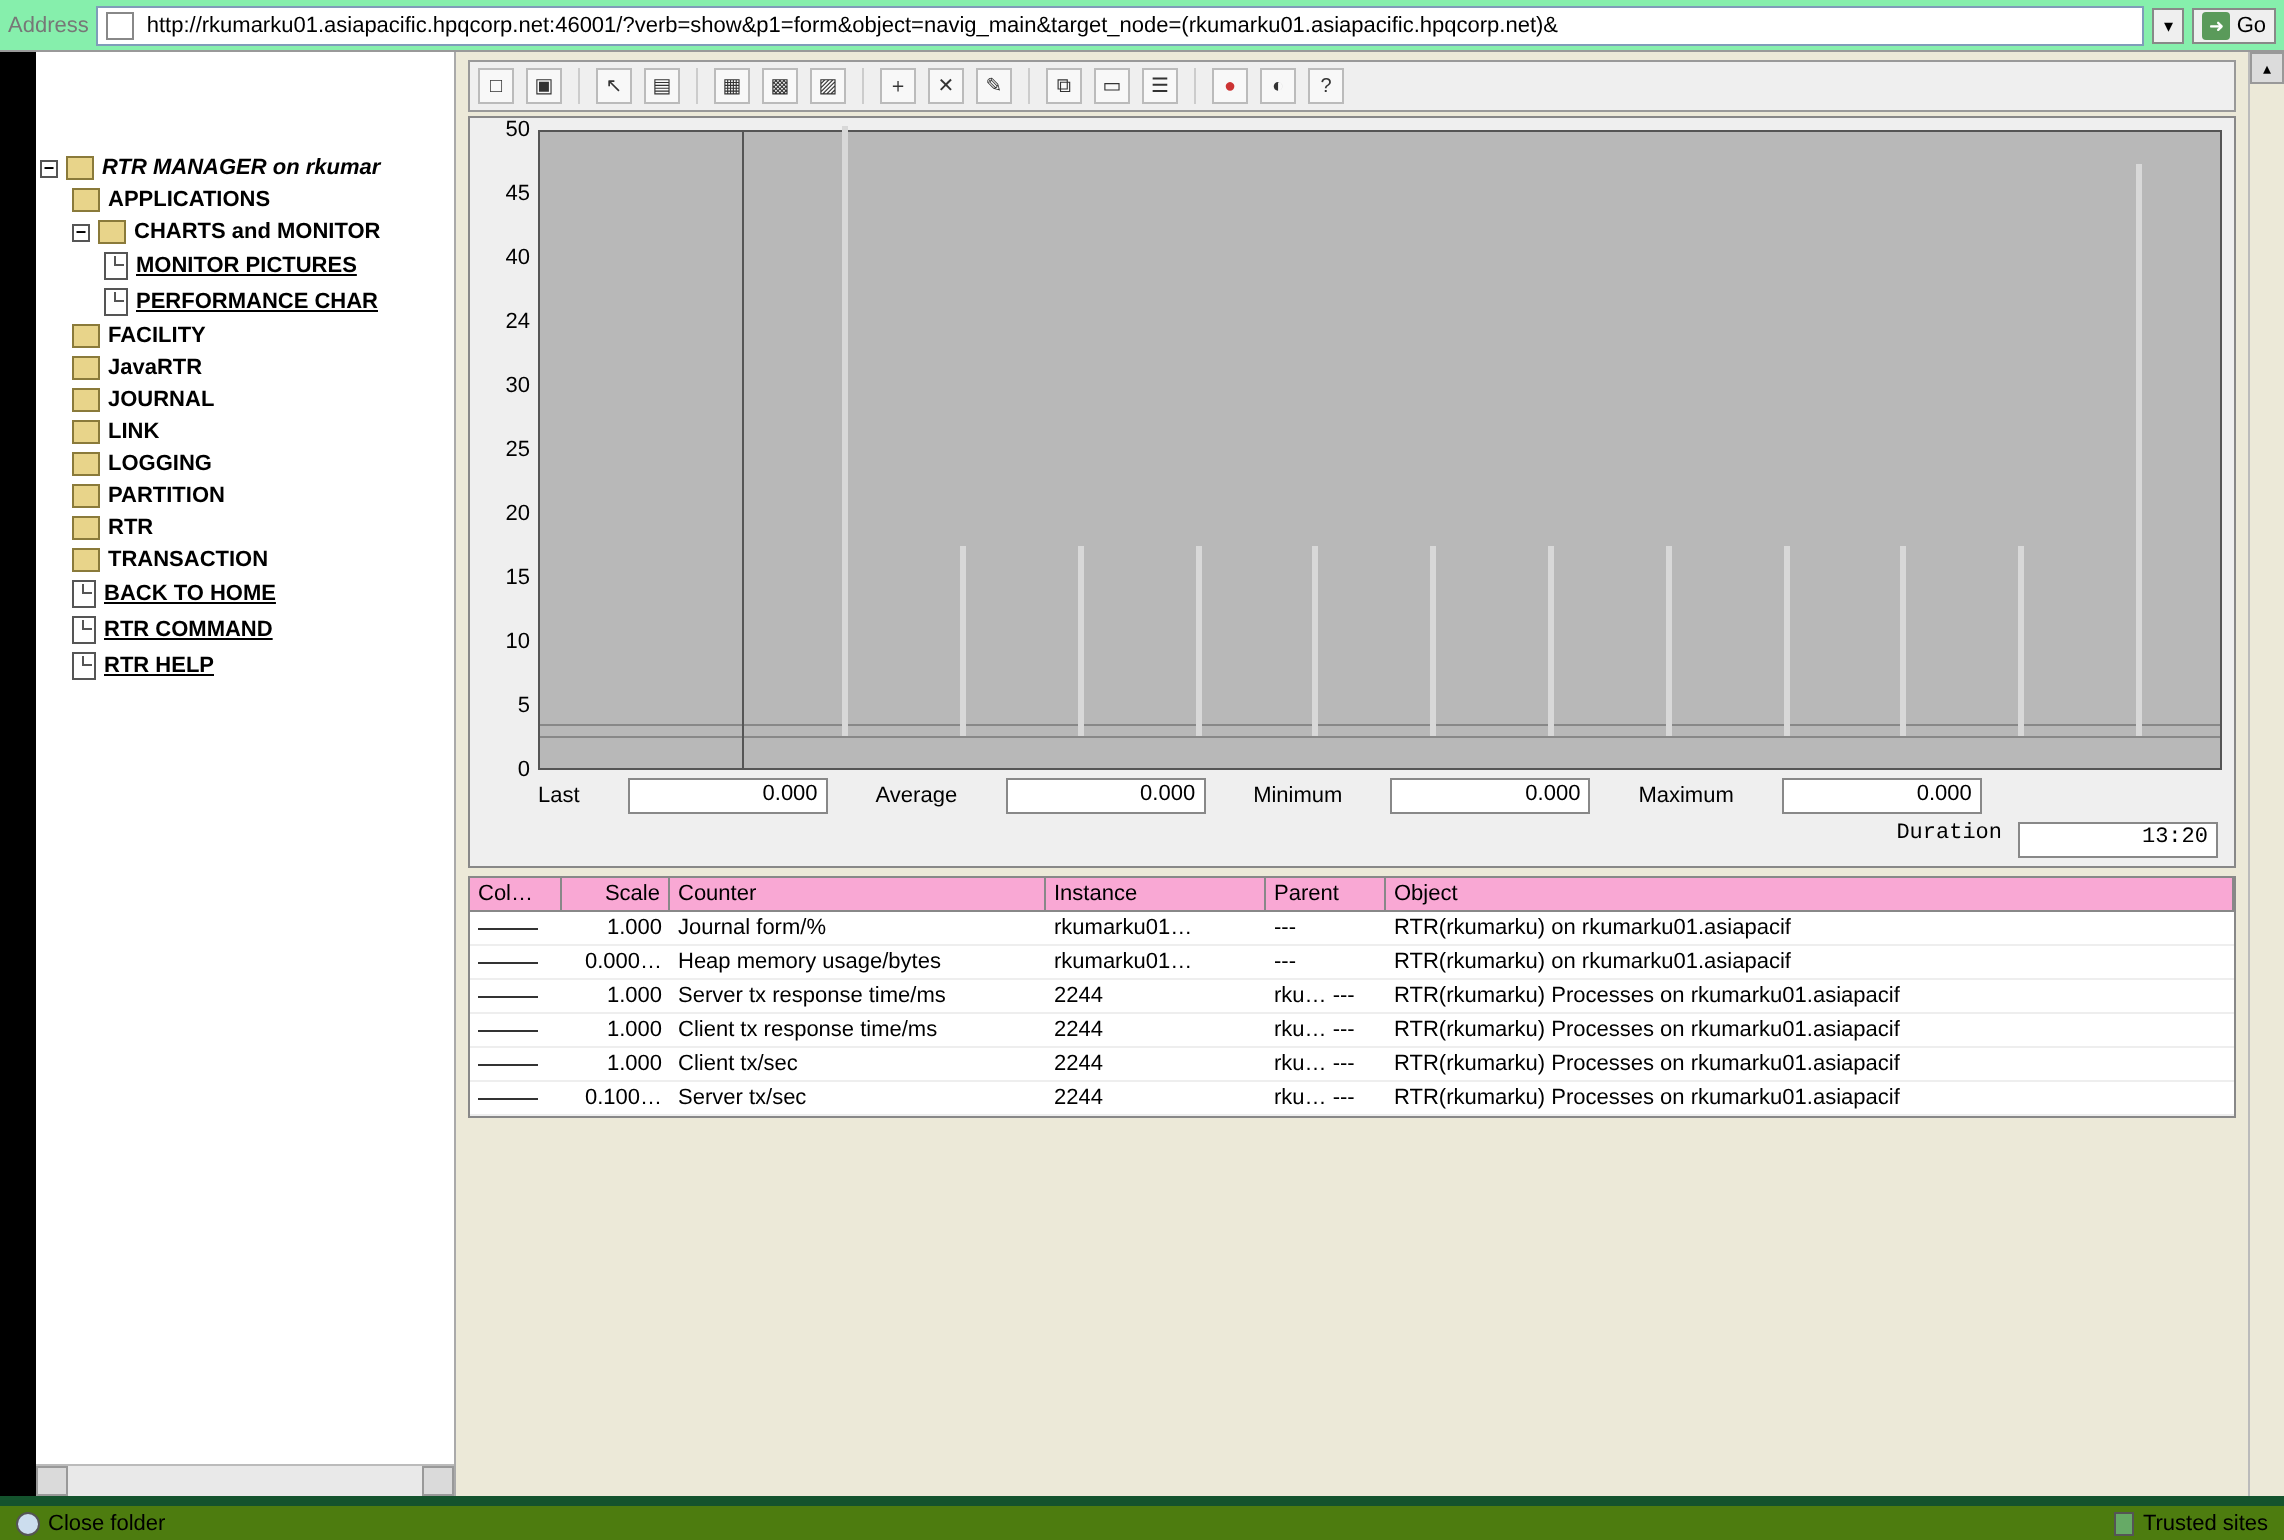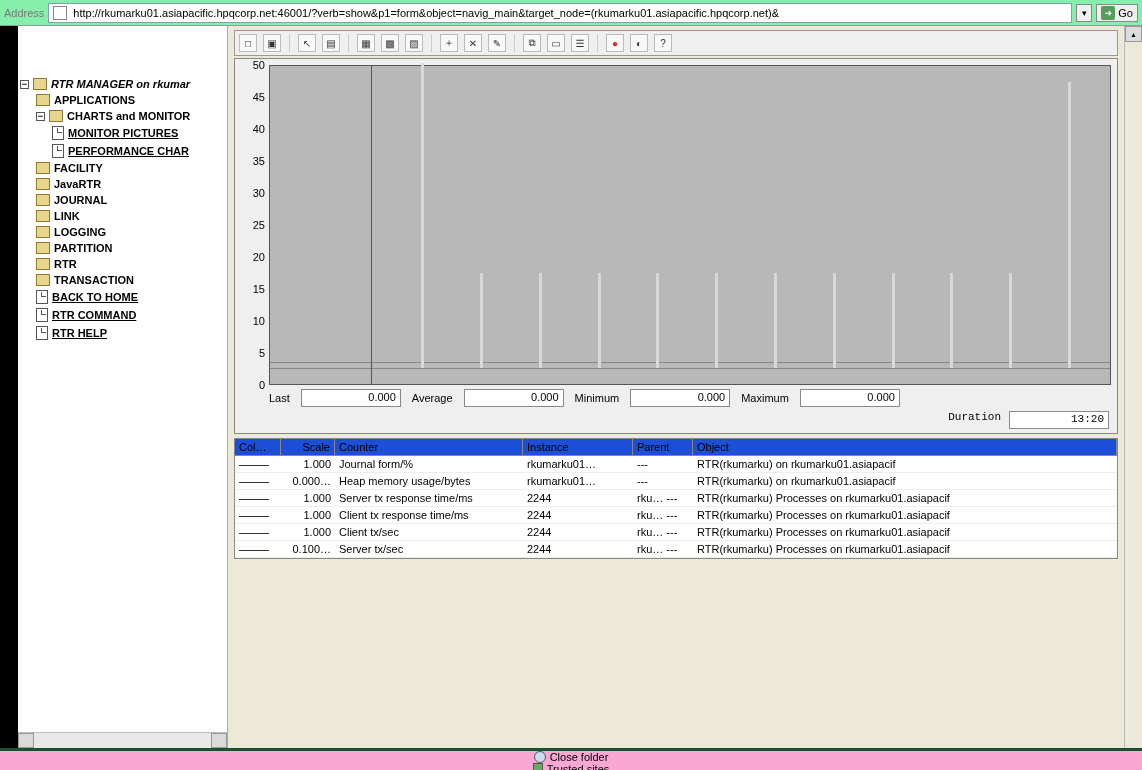--- a/index.html
+++ b/index.html
@@ -120,45 +120,45 @@
     position:relative;
   }
   .plot .hline{position:absolute;left:0;right:0;height:1px;background:#888;}
   .plot .baseline1{top:93%;}
   .plot .baseline2{top:95%;}
   .plot .vline{position:absolute;top:0;bottom:0;width:1px;background:#555;}
   .plot .vline.v1{left:12%;}
   .plot .spike{position:absolute;bottom:5%;width:3px;background:#d8d8d8;}
   
   .stats-row {
-    display:flex;align-items:center;gap:11px;
+    display:flex;align-items:center;gap:24px;
     padding:4px 2px 2px 28px;
   }
   .stats-row label { font-size:11px; }
   .stat-box {
     border:1px solid #888; background:#fff;height:18px;min-width:100px;padding:1px 4px;text-align:right;font-size:11px;
   }
   .stats-row2 { display:flex;justify-content:flex-end;padding:2px 2px 2px 2px; gap:8px;font-family:Liberation Mono, monospace;}
 
   .counter-table-wrap {
     border:1px solid #888;background:#fff;margin-top:4px;
   }
   .ct-head { display:flex;border-bottom:1px solid #888;}
   .ct-head .th {
-    border-right:1px solid #888;background:#1d4ed8;padding:2px 4px;font-size:11px;
+    border-right:1px solid #888;background:#f9a8d4;padding:2px 4px;font-size:11px;
     overflow:hidden;text-overflow:ellipsis;white-space:nowrap;
   }
   .ct-body .tr { display:flex;border-bottom:1px solid #eee;}
   .ct-body .td { padding:2px 4px;font-size:11px;overflow:hidden;text-overflow:ellipsis;white-space:nowrap;}
   .col0{width:46px;} .col1{width:54px;text-align:right;padding-right:8px;} .col2{width:188px;} .col3{width:110px;} .col4{width:60px;} .col5{flex:1;}
   .color-line{display:inline-block;width:30px;height:1px;background:#333;vertical-align:middle;}
 
   .statusbar {
-    height:22px;border-top:3px solid #14532d;background:#f9a8d4;
-    display:flex;align-items:center;justify-content:space-between;padding:0 8px;font-size:11px;flex-direction:column;
+    height:22px;border-top:5px solid #14532d;background:#4d7c0f;
+    display:flex;align-items:center;justify-content:space-between;padding:0 8px;font-size:11px;
   }
   .status-left{display:flex;align-items:center;gap:4px;}
   .status-right{display:flex;align-items:center;gap:4px;}
   .globe-icon{width:12px;height:12px;border:1px solid #555;border-radius:50%;background:#cde;}
   .shield-icon{width:10px;height:12px;border:1px solid #555;background:#6a6;}
   .right-strip {width:18px;background:#ece9d8;border-left:1px solid #bbb;position:relative;}
   .right-strip .sc-up{position:absolute;top:0;left:0;right:0;height:16px;background:#dcdcdc;border:1px solid #999;font-size:8px;display:flex;align-items:center;justify-content:center;}
 </style>
 </head>
 <body>
@@ -285,21 +285,21 @@
     <div class="chart-wrap">
       <div class="chart-inner">
         <div class="y-axis" id="y-axis">
             <div class="y-tick" style="top: 100%;">0</div>
             <div class="y-tick" style="top: 90%;">5</div>
             <div class="y-tick" style="top: 80%;">10</div>
             <div class="y-tick" style="top: 70%;">15</div>
             <div class="y-tick" style="top: 60%;">20</div>
             <div class="y-tick" style="top: 50%;">25</div>
             <div class="y-tick" style="top: 40%;">30</div>
-            <div class="y-tick" style="top: 30%;">35</div>
+            <div class="y-tick" style="top: 30%;">24</div>
             <div class="y-tick" style="top: 20%;">40</div>
             <div class="y-tick" style="top: 10%;">45</div>
             <div class="y-tick" style="top: 0%;">50</div>
           </div>
         <div class="plot" id="plot">
           <div class="hline baseline1"></div>
           <div class="hline baseline2"></div>
           <div class="vline v1"></div>
         <div class="spike" style="left: 18%; height: 96%;"></div>
             <div class="spike" style="left: 25%; height: 30%;"></div>

